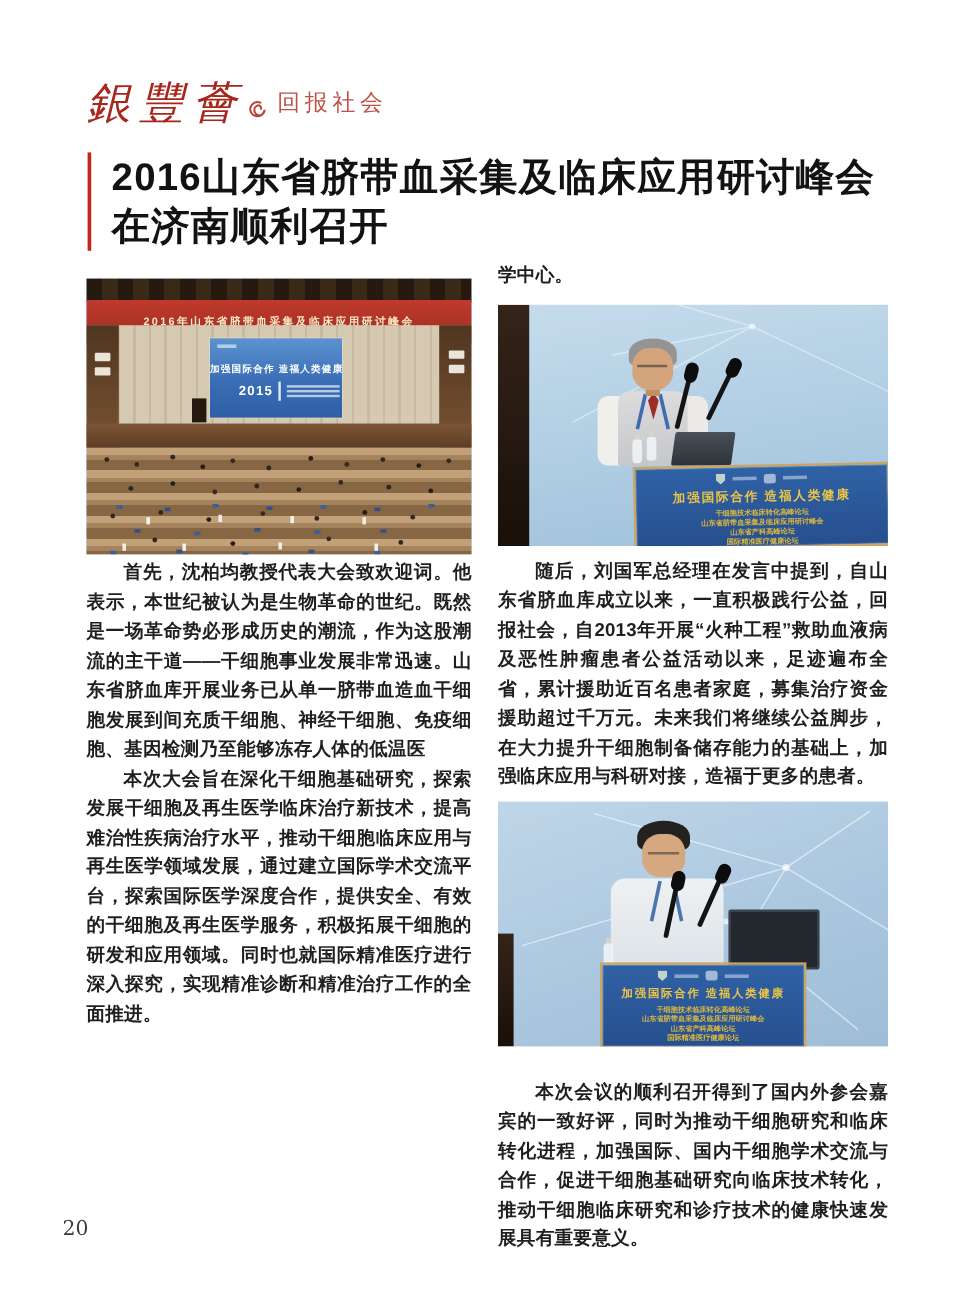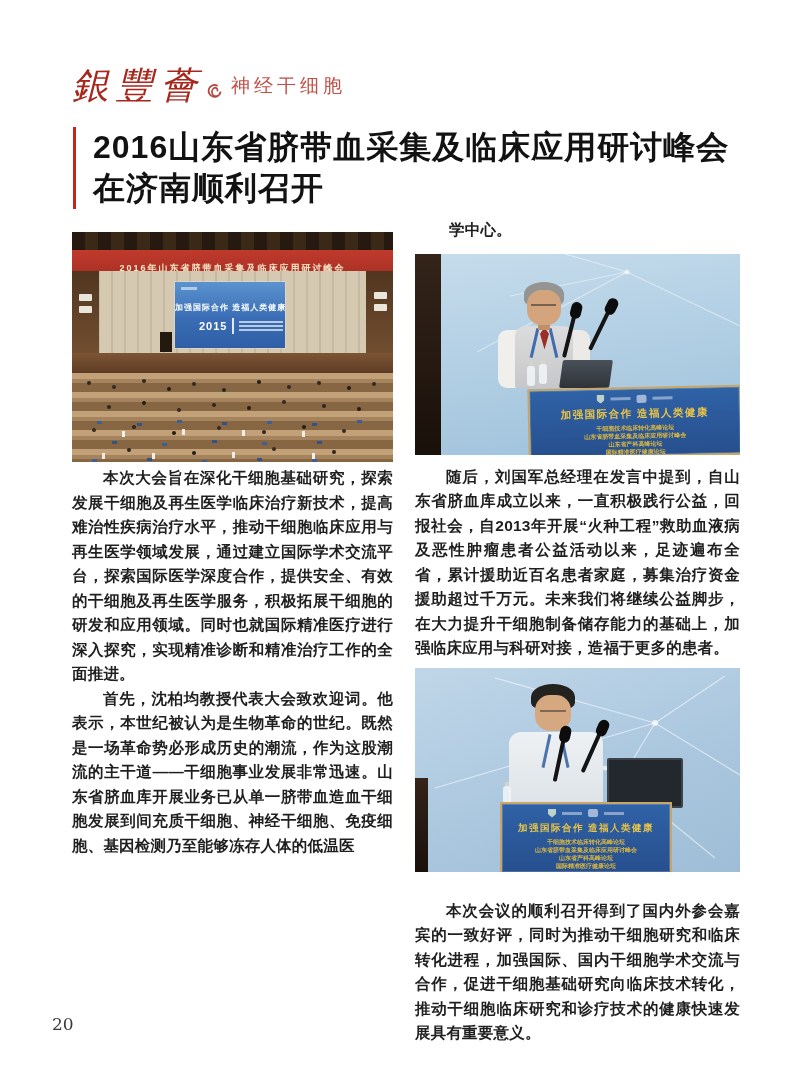--- a/index.html
+++ b/index.html
@@ -17,21 +17,21 @@
   .title-block{position:absolute;left:73px;top:127px;display:flex;}
   .title-bar{width:3px;background:#c1271b;margin-right:17px;}
   .title{font-size:32px;line-height:41px;font-weight:bold;color:#121212;letter-spacing:1px;}
 
   
   .columns{position:absolute;left:72px;top:218px;width:668px;display:flex;}
   .col-left{width:321px;margin-right:22px;flex:none;}
   .col-right{width:325px;flex:none;}
   .body-text{margin:0;font-size:15.5px;line-height:24.5px;color:#1f1f1f;font-weight:600;
              text-align:justify;text-indent:2em;letter-spacing:0.2px;}
-  .no-indent{text-indent:0;margin-left:34px;}
+  .no-indent{text-indent:0;}
 
   .photo{position:relative;width:100%;overflow:hidden;background:#9db8cc;}
 
   
   .photo-hall{height:230px;margin-top:14px;margin-bottom:4px;}
   .pa-top{position:absolute;left:0;top:0;right:0;height:20px;
           background:repeating-linear-gradient(90deg,#261a10 0 13px,#3b2918 13px 26px);}
   .pa-banner{position:absolute;left:0;top:18px;right:0;height:36px;
              background:linear-gradient(180deg,#c03a2d,#9e2b20);
              display:flex;align-items:center;justify-content:center;}
@@ -141,21 +141,21 @@
 </head>
 <body>
 
 <div class="page">
 
   <div class="brand">
     <span class="brand-logo">銀豐薈</span>
     <svg class="brand-swirl" viewBox="0 0 20 20">
       <path d="M13,3 A7,7 0 1 0 17,10 A5,5 0 1 1 11,5.5 A3,3 0 0 1 13.5,9" fill="none" stroke="#b5453c" stroke-width="2" stroke-linecap="round"></path>
     </svg>
-    <span class="brand-label">神经干细胞</span>
+    <span class="brand-label">回报社会</span>
   </div>
 
   <div class="title-block">
     <div class="title-bar"></div>
     <div class="title">
       <div>2016山东省脐带血采集及临床应用研讨峰会</div>
       <div>在济南顺利召开</div>
     </div>
   </div>
 
@@ -190,22 +190,22 @@
         </div>
         <div class="pa-podium"></div>
         <div class="pa-stage"></div>
         <div class="pa-audience">
           <div class="pa-heads"></div>
           <div class="pa-blues"></div>
           <div class="pa-bottles"></div>
         </div>
       </div>
 
+      <p class="body-text">首先，沈柏均教授代表大会致欢迎词。他表示，本世纪被认为是生物革命的世纪。既然是一场革命势必形成历史的潮流，作为这股潮流的主干道——干细胞事业发展非常迅速。山东省脐血库开展业务已从单一脐带血造血干细胞发展到间充质干细胞、神经干细胞、免疫细胞、基因检测乃至能够冻存人体的低温医</p>
       <p class="body-text">本次大会旨在深化干细胞基础研究，探索发展干细胞及再生医学临床治疗新技术，提高难治性疾病治疗水平，推动干细胞临床应用与再生医学领域发展，通过建立国际学术交流平台，探索国际医学深度合作，提供安全、有效的干细胞及再生医学服务，积极拓展干细胞的研发和应用领域。同时也就国际精准医疗进行深入探究，实现精准诊断和精准治疗工作的全面推进。</p>
-      <p class="body-text">首先，沈柏均教授代表大会致欢迎词。他表示，本世纪被认为是生物革命的世纪。既然是一场革命势必形成历史的潮流，作为这股潮流的主干道——干细胞事业发展非常迅速。山东省脐血库开展业务已从单一脐带血造血干细胞发展到间充质干细胞、神经干细胞、免疫细胞、基因检测乃至能够冻存人体的低温医</p>
     </div>
 
     <div class="col-right">
       <p class="body-text no-indent">学中心。</p>
 
       <div class="photo photo-speaker1" style="background:linear-gradient(170deg,#c6dcec 0%,#a9c9e0 70%,#9cc0da 100%);">
         <svg class="net-svg" viewBox="0 0 325 201" preserveAspectRatio="none">
           <g stroke="#ffffff" stroke-opacity="0.45" stroke-width="1.2" fill="none">
             <path d="M212,18 L62,98"></path>
               <path d="M212,18 L325,72"></path>

